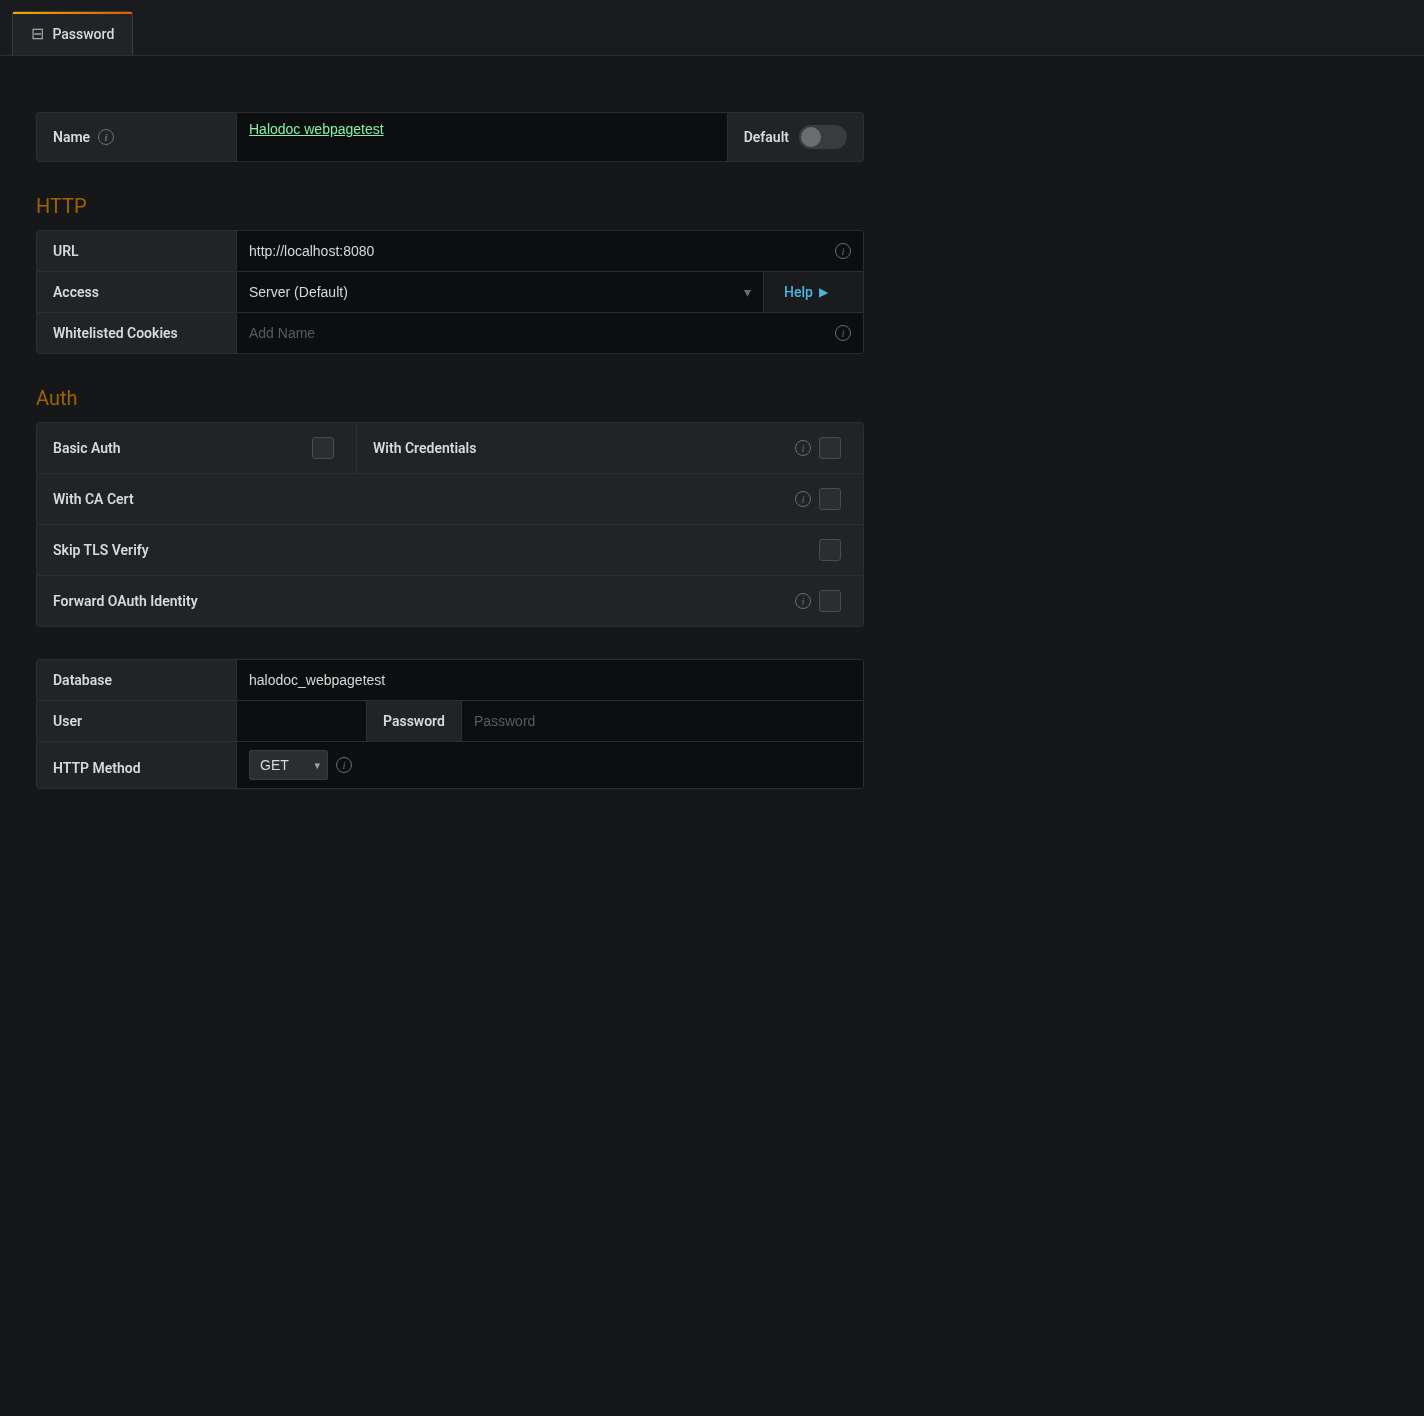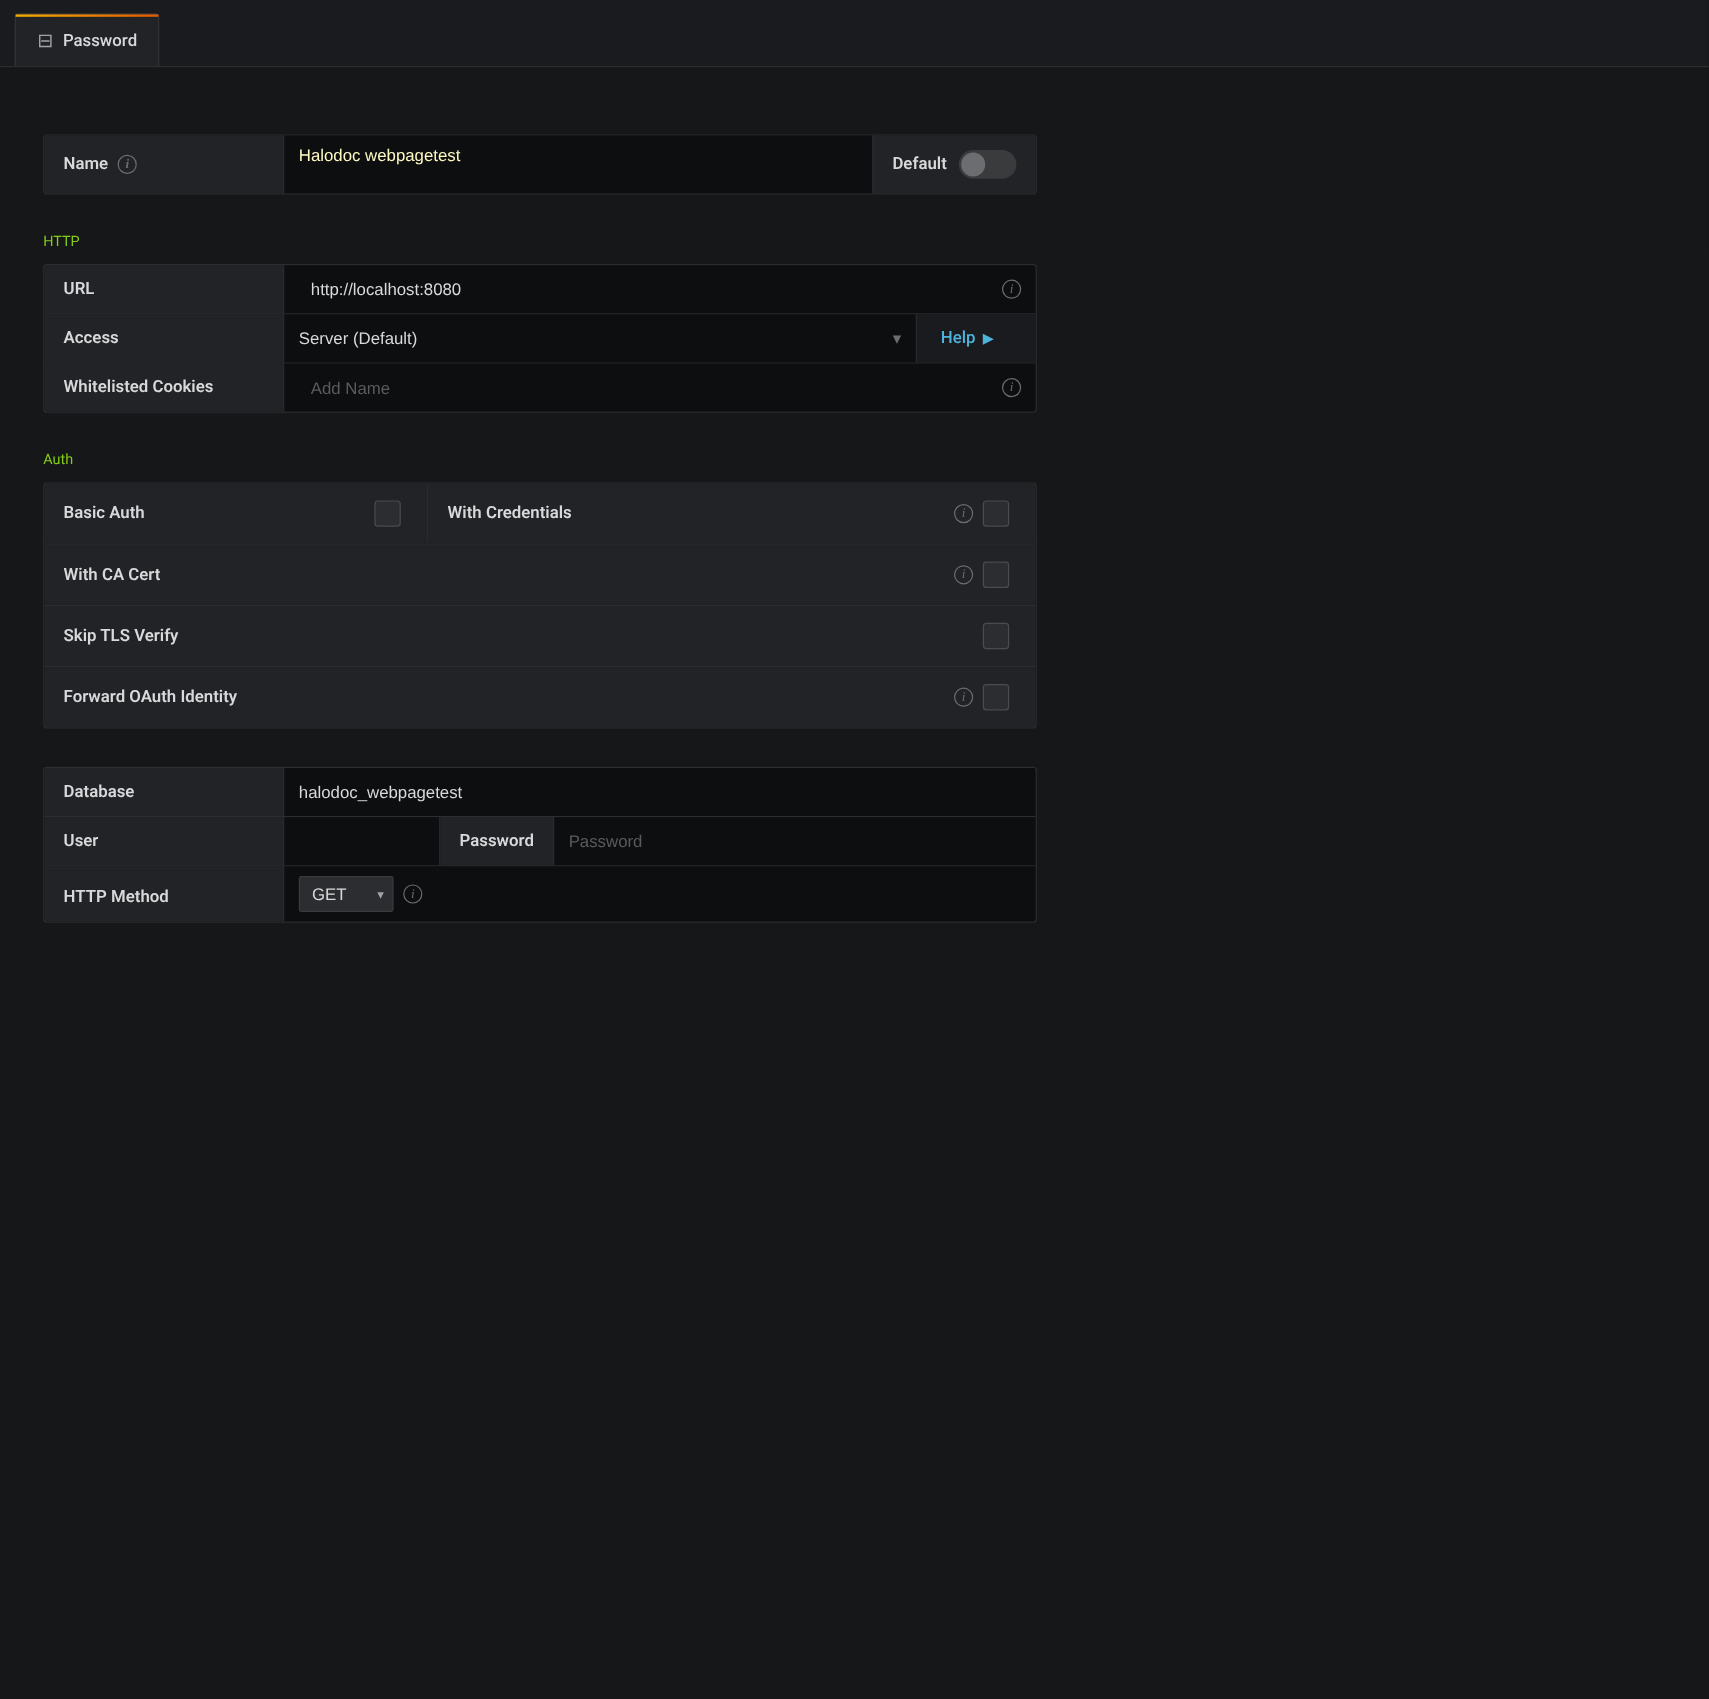--- a/index.html
+++ b/index.html
@@ -78,23 +78,24 @@
     }
     .name-input-cell {
       flex: 1;
       background: #0d0e0f;
       padding: 8px 12px;
     }
     .name-input {
       background: transparent;
       border: none;
       outline: none;
-      color: #fef9c3;
+      color: #86efac;
       font-size: 14px;
       width: 100%;
+      text-decoration: underline;
     }
     .default-cell {
       background: #222326;
       display: flex;
       align-items: center;
       gap: 10px;
       padding: 12px 16px;
       border-left: 1px solid #2c2d30;
       font-weight: 600;
       color: #d8d9da;
@@ -120,23 +121,23 @@
       height: 20px;
       border-radius: 50%;
       background: #6b6d70;
       top: 2px;
       left: 2px;
       transition: left 0.2s;
     }
 
     
     .section-title {
-      font-size: 12px;
+      font-size: 20px;
       font-weight: 400;
-      color: #84cc16;
+      color: #a16207;
       margin-bottom: 12px;
     }
 
     
     .field-table {
       border: 1px solid #2c2d30;
       border-radius: 3px;
       margin-bottom: 32px;
       overflow: hidden;
     }
@@ -175,21 +176,20 @@
       width: 100%;
     }
     .field-input::placeholder {
       color: #5a5b5e;
     }
     .field-value-with-icon {
       display: flex;
       align-items: center;
       width: 100%;
       gap: 14px;
-      margin-left: 10px;
     }
     .info-icon {
       color: #6b6d70;
       font-size: 13px;
       cursor: pointer;
       flex-shrink: 0;
       width: 16px;
       height: 16px;
       border-radius: 50%;
       border: 1px solid #6b6d70;

